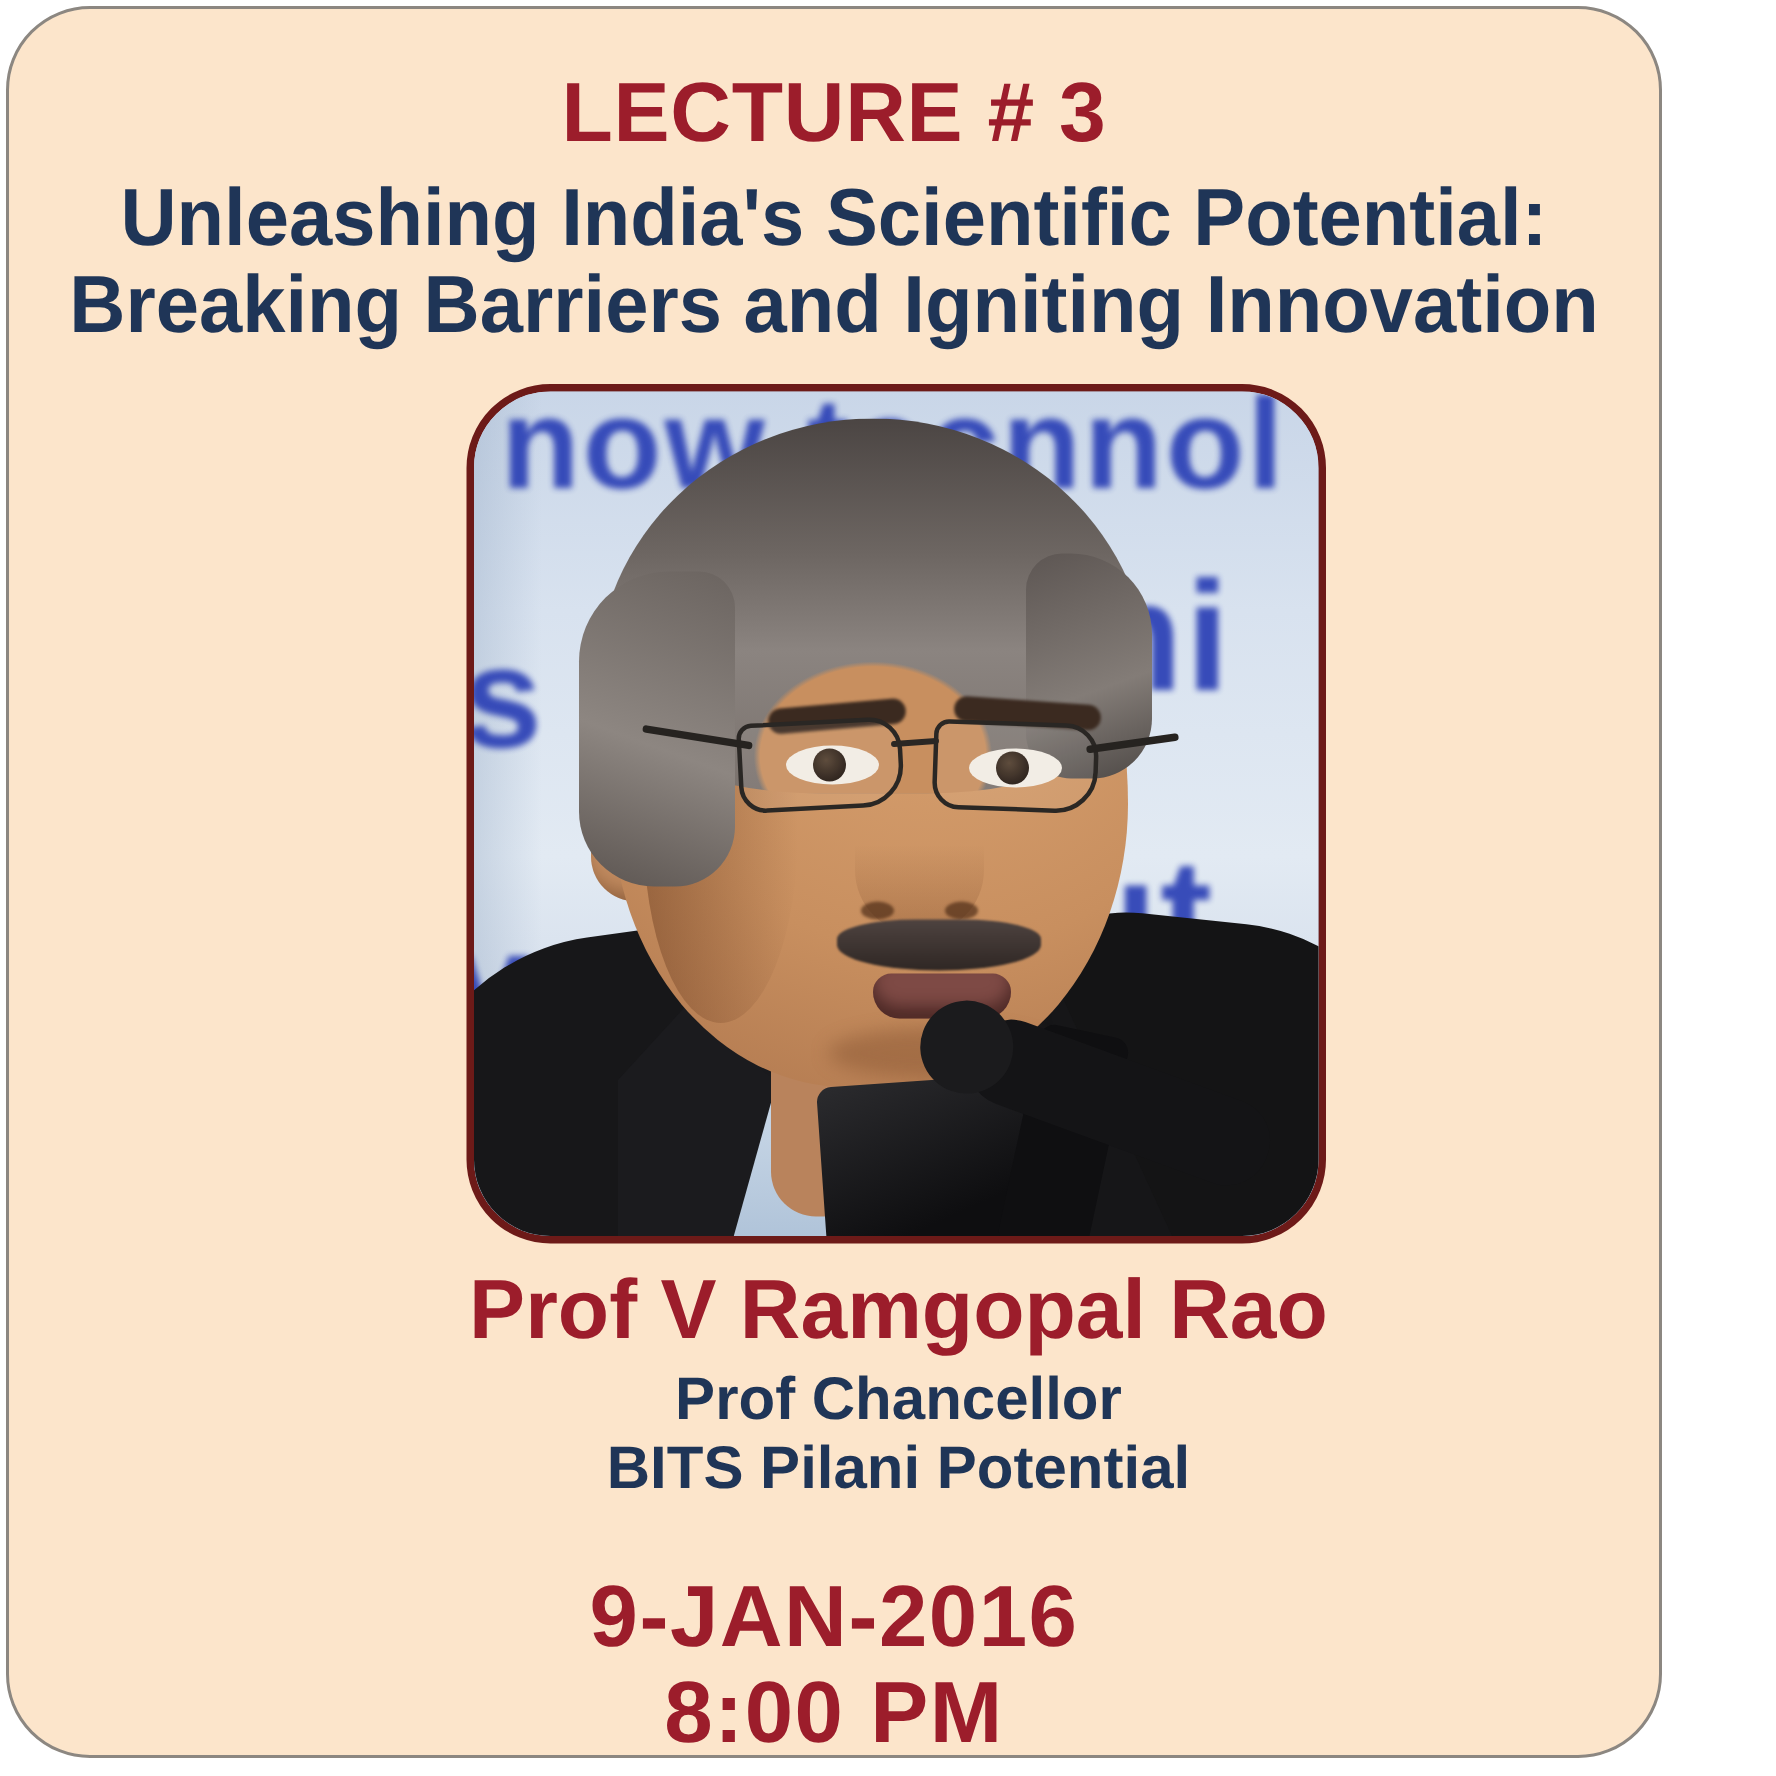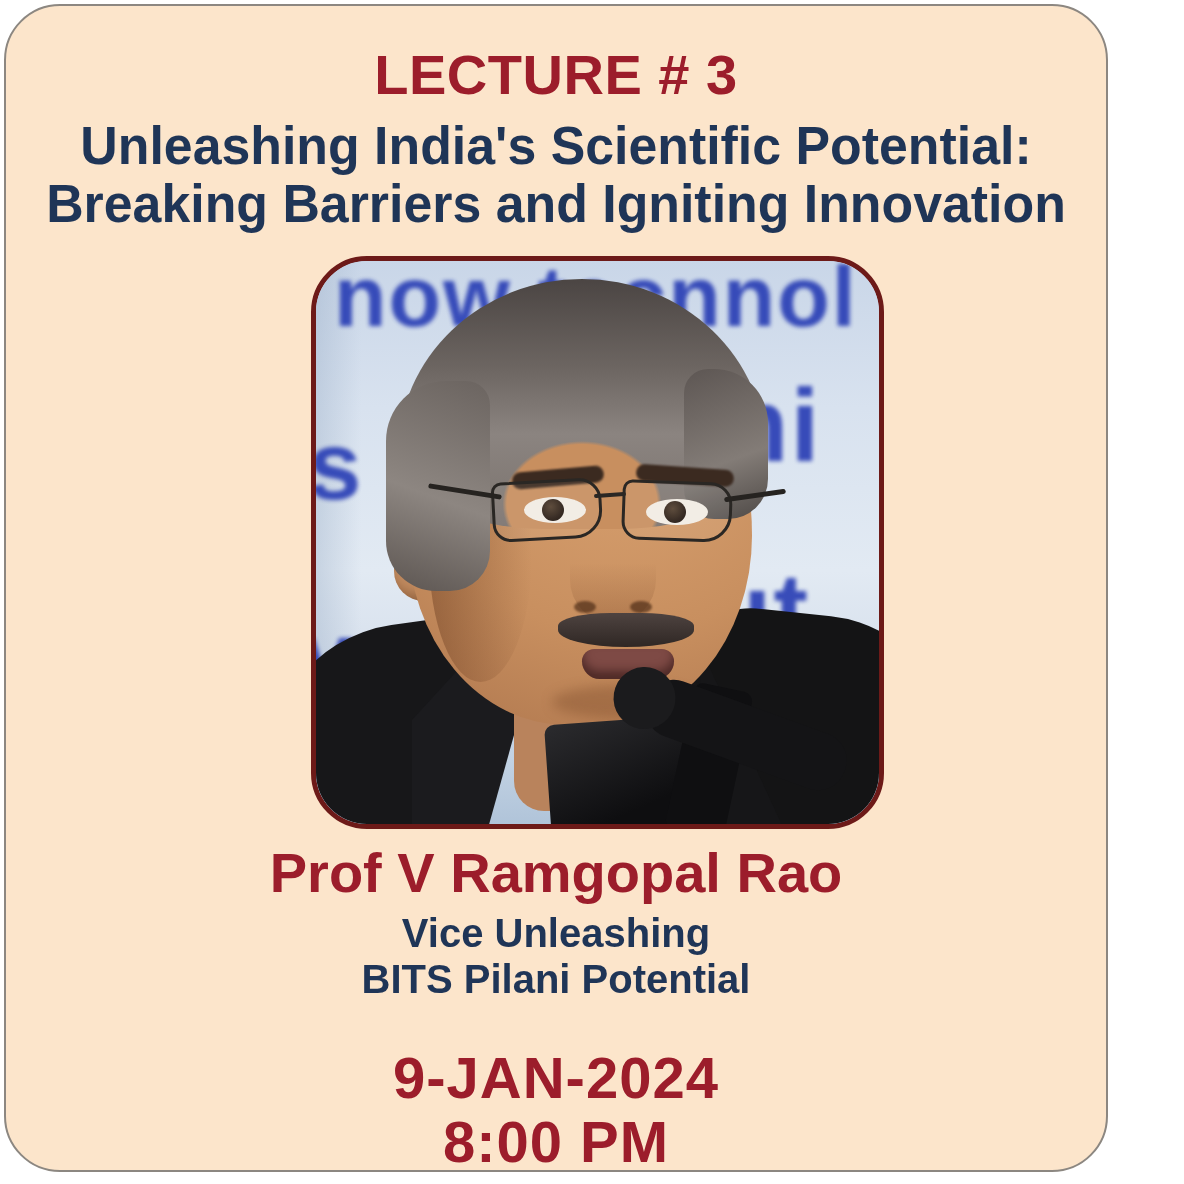--- a/index.html
+++ b/index.html
@@ -413,20 +413,21 @@
     transform: rotate(-4deg);
   }
 
   
   .speaker {
     position: absolute;
     left: 0;
     top: 838px;
     width: 100%;
     text-align: center;
+    padding-left: 43px;
   }
   .speaker-name {
     font-family: "Liberation Sans Narrow", "Liberation Sans", sans-serif;
     font-size: 56px;
     line-height: 58px;
     font-weight: bold;
     color: #9c1d2b;
   }
   .speaker-role {
     margin-top: 8px;
@@ -521,22 +522,22 @@
         <div class="laptop"></div>
         <div class="mic-stand"></div>
         <div class="mic"></div>
       </div>
 
     </div>
   </div>
 
   <div class="speaker">
     <div class="speaker-name">Prof V Ramgopal Rao</div>
-    <div class="speaker-role">Vice Unleashing</div>
+    <div class="speaker-role">Prof Chancellor</div>
     <div class="speaker-org">BITS Pilani Potential</div>
   </div>
 
   <div class="datetime">
-    <div class="date-text">9-JAN-2024</div>
+    <div class="date-text">9-JAN-2016</div>
     <div class="time-text">8:00 PM</div>
   </div>
 
 </div>
 
 </body></html>

